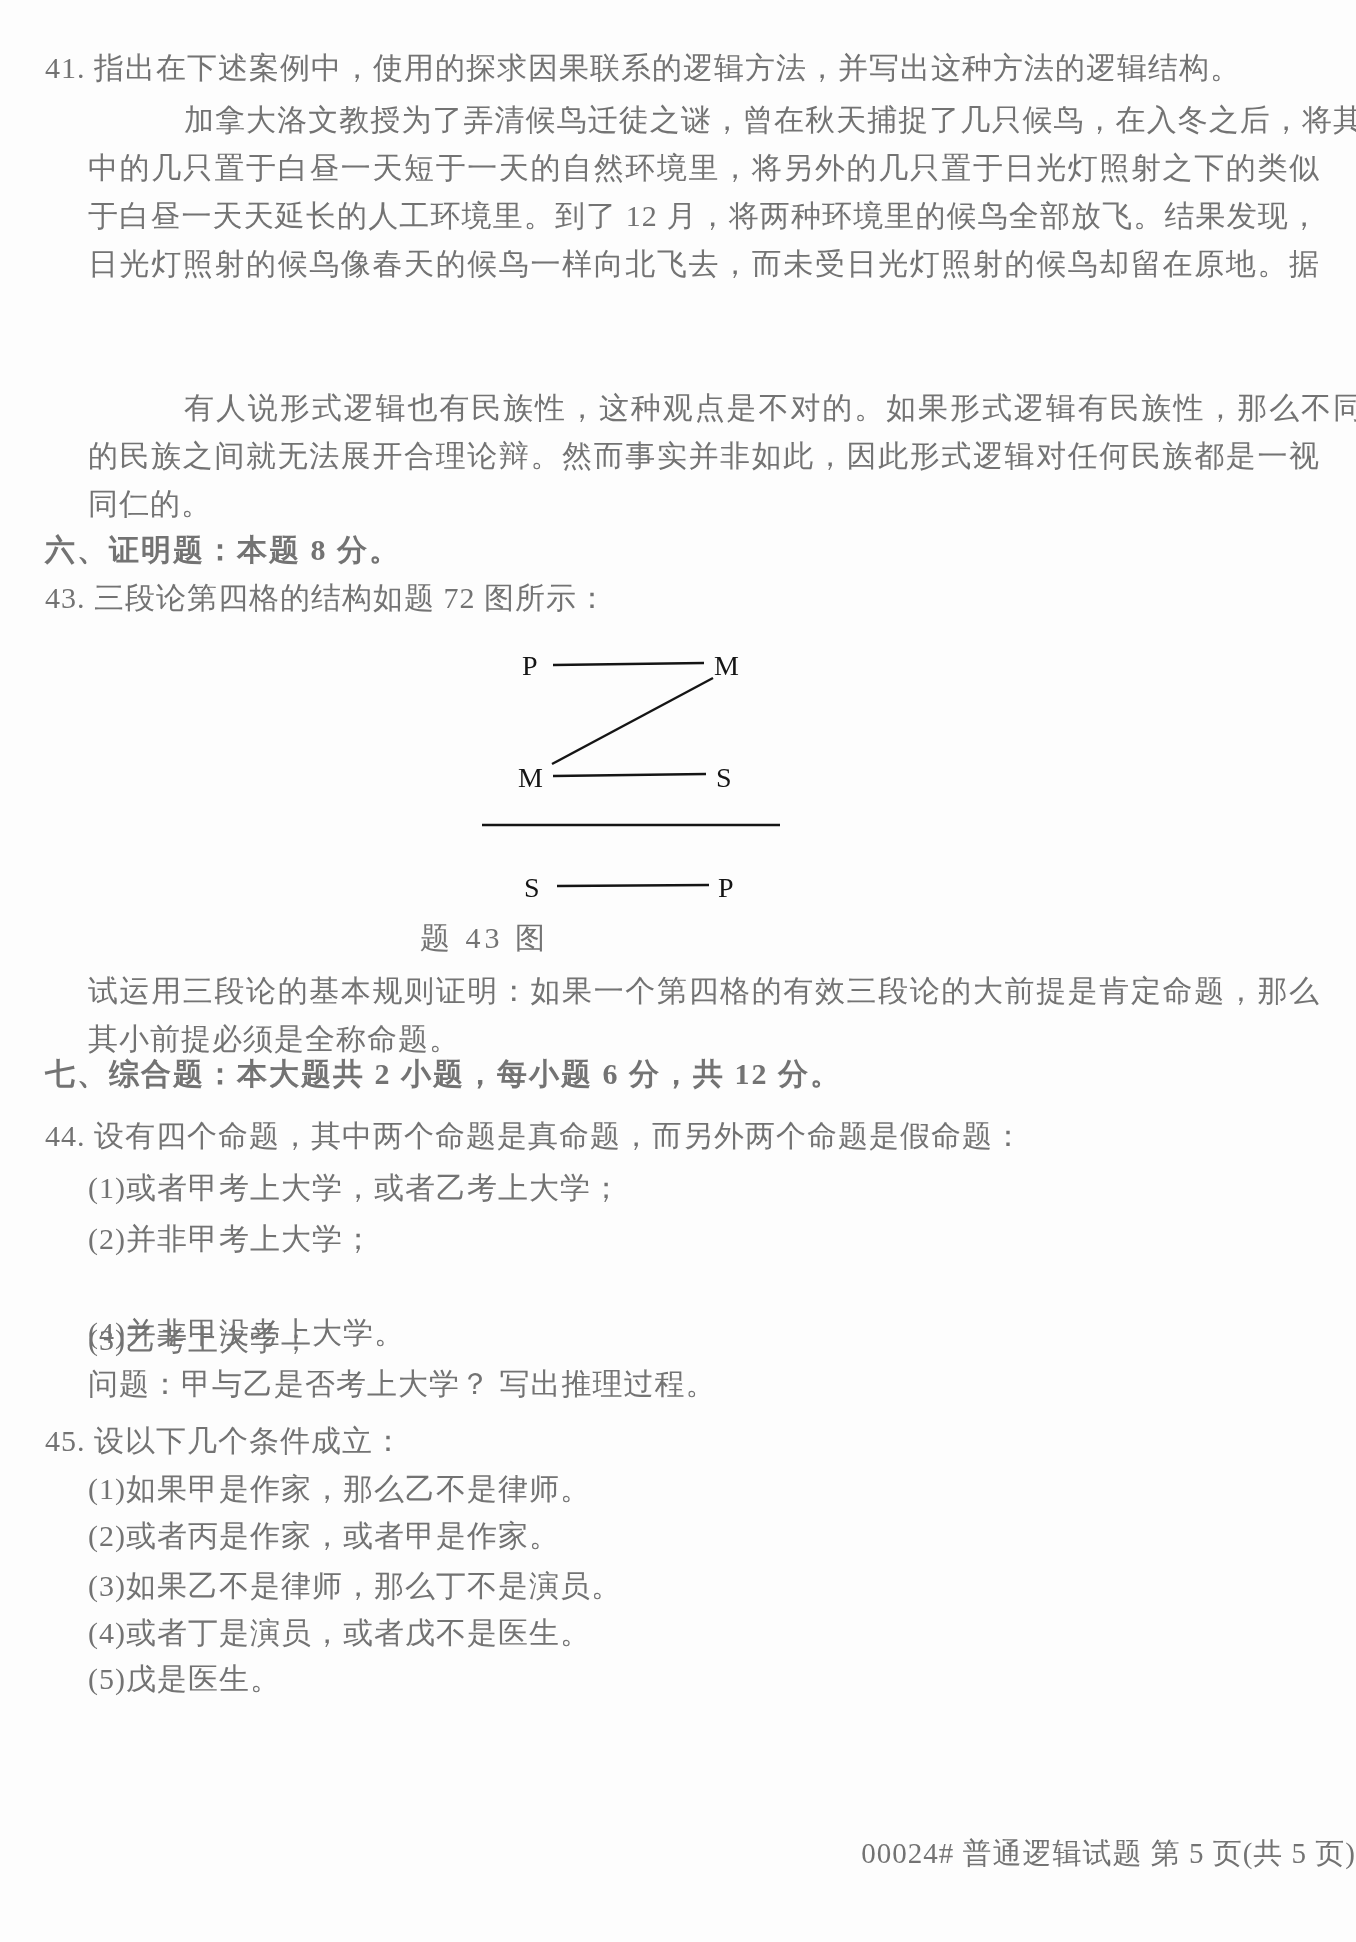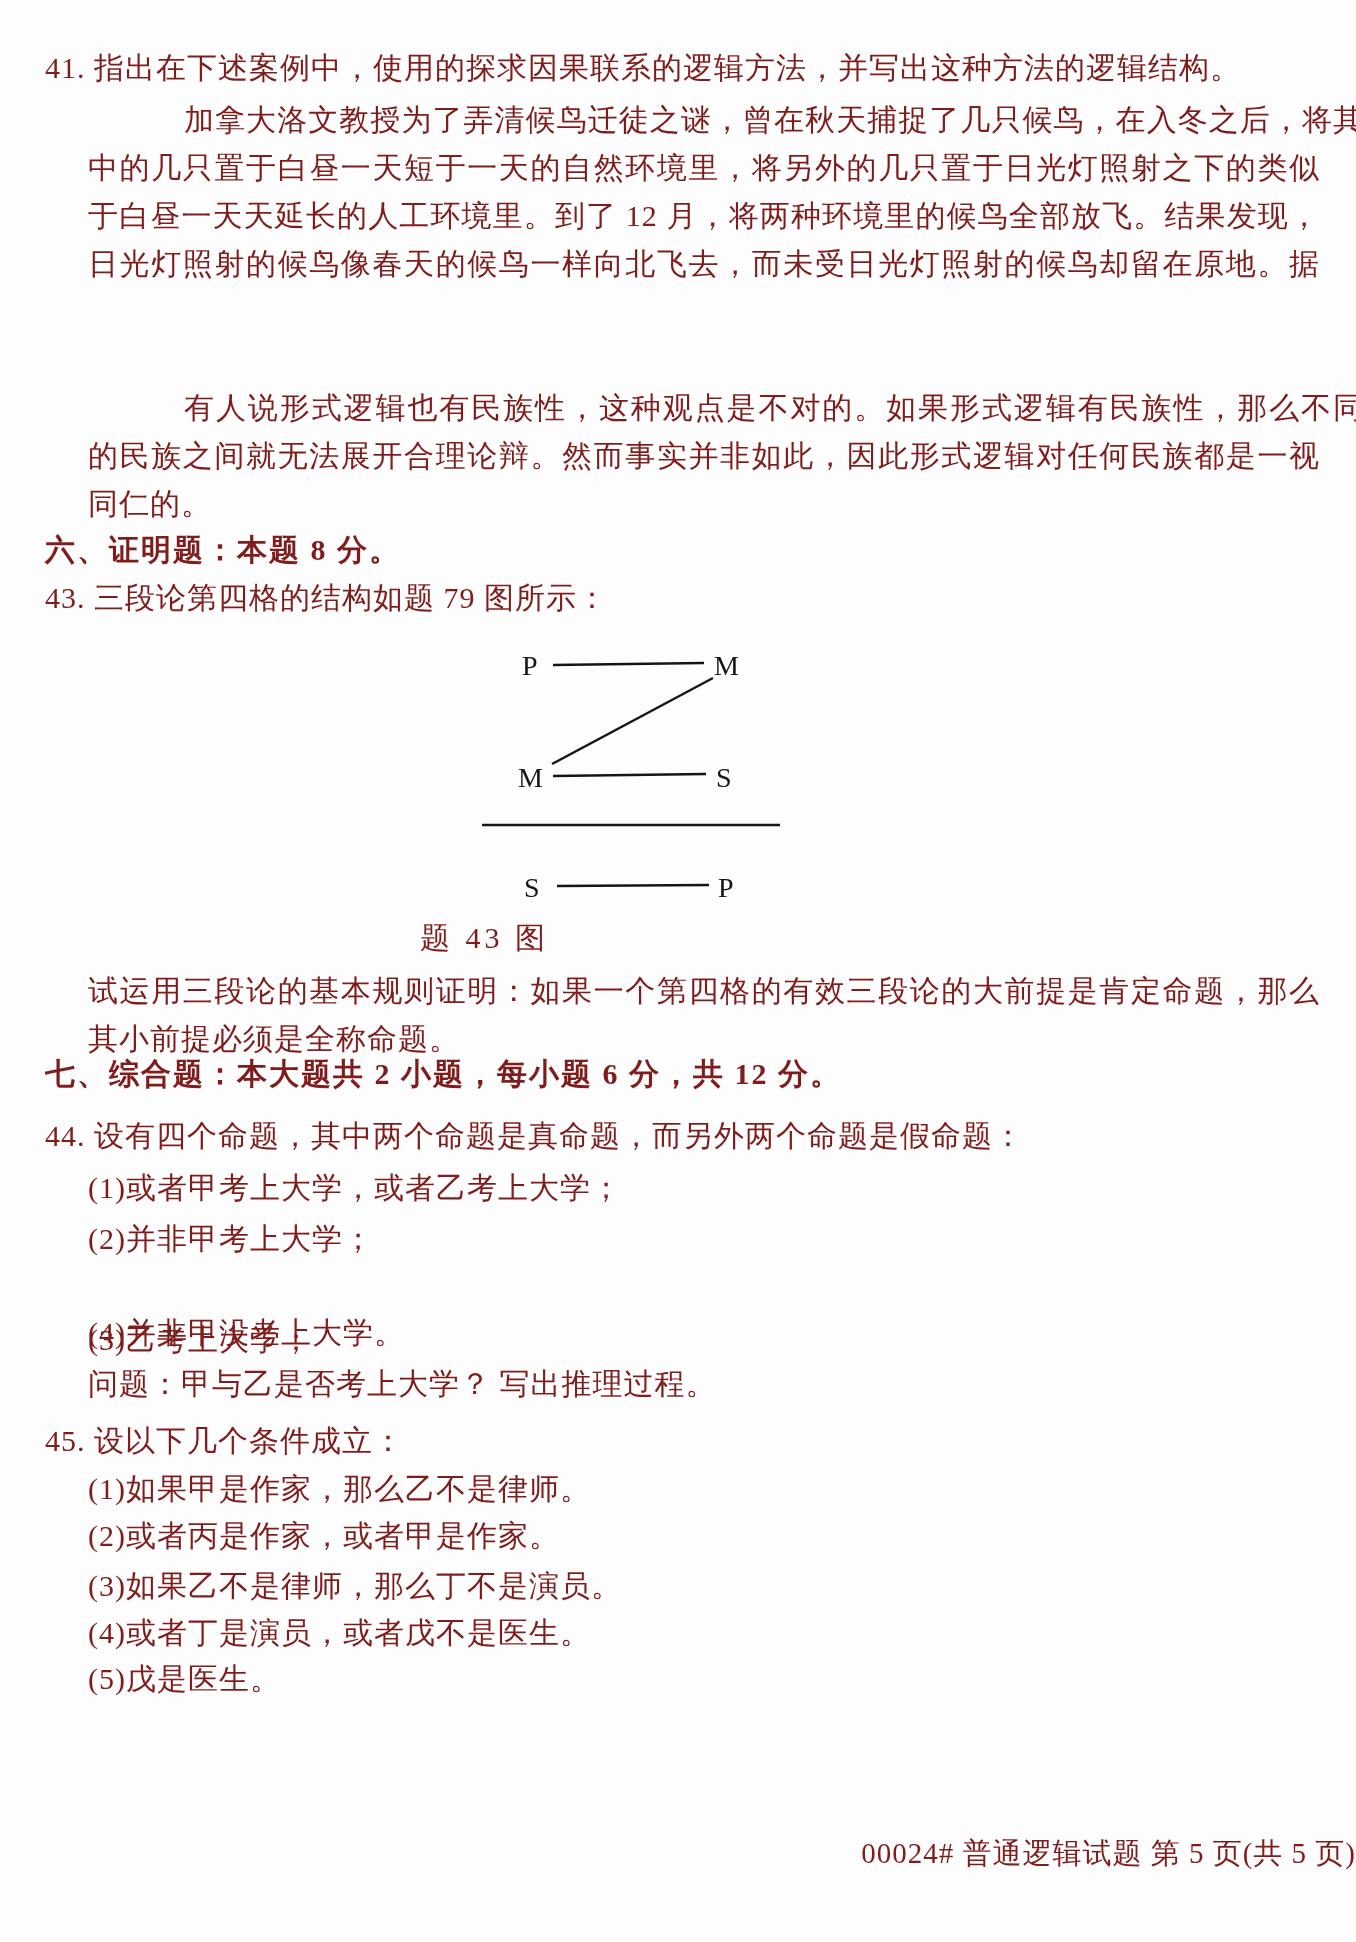--- a/index.html
+++ b/index.html
@@ -2,21 +2,21 @@
 <html><head>
 <meta charset="utf-8">
 <style>
   html,body{margin:0;padding:0;background:#e8e8e8;}
   .page{
     position:relative;
     width:1356px;height:1942px;
     margin:0 auto;
     background:#fdfdfd;
     font-family:"Liberation Serif","DejaVu Serif",serif;
-    color:#7f1d1d;
+    color:#737373;
     overflow:hidden;
   }
   .line{
     position:absolute;
     font-size:30px;
     line-height:36px;
     letter-spacing:1px;
     white-space:nowrap;
   }
   .num{left:45px;}
@@ -51,21 +51,21 @@
   <div class="line para-first stretch" style="top:102px">加拿大洛文教授为了弄清候鸟迁徒之谜，曾在秋天捕捉了几只候鸟，在入冬之后，将其</div>
   <div class="line cont stretch" style="top:150px">中的几只置于白昼一天短于一天的自然环境里，将另外的几只置于日光灯照射之下的类似</div>
   <div class="line cont stretch" style="top:198px">于白昼一天天延长的人工环境里。到了 12 月，将两种环境里的候鸟全部放飞。结果发现，</div>
   <div class="line cont stretch" style="top:246px">日光灯照射的候鸟像春天的候鸟一样向北飞去，而未受日光灯照射的候鸟却留在原地。据</div>
 
   <div class="line para-first stretch" style="top:390px">有人说形式逻辑也有民族性，这种观点是不对的。如果形式逻辑有民族性，那么不同</div>
   <div class="line cont stretch" style="top:438px">的民族之间就无法展开合理论辩。然而事实并非如此，因此形式逻辑对任何民族都是一视</div>
   <div class="line cont" style="top:486px">同仁的。</div>
 
   <div class="line heading" style="top:532px">六、证明题：本题 8 分。</div>
-  <div class="line num" style="top:580px">43. 三段论第四格的结构如题 79 图所示：</div>
+  <div class="line num" style="top:580px">43. 三段论第四格的结构如题 72 图所示：</div>
 
   <svg class="figure-svg" width="420" height="290" viewBox="0 0 420 290">
     <g fill="#151515" font-size="28" font-family="Liberation Serif, DejaVu Serif, serif">
       <text x="102" y="47">P</text>
       <text x="294" y="47">M</text>
       <text x="98" y="159">M</text>
       <text x="296" y="159">S</text>
       <text x="104" y="269">S</text>
       <text x="298" y="269">P</text>
     </g>

